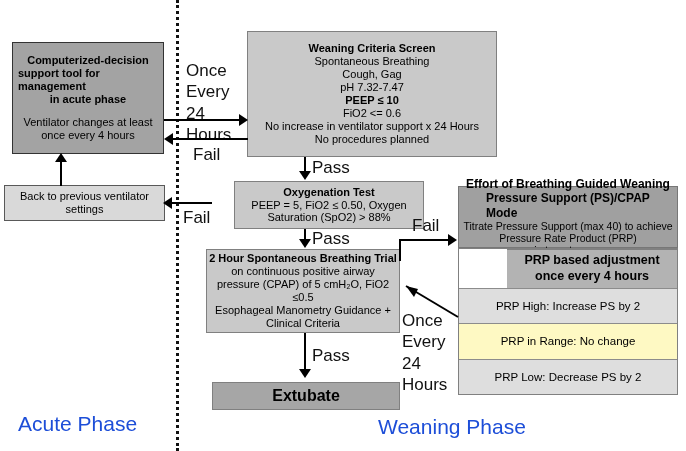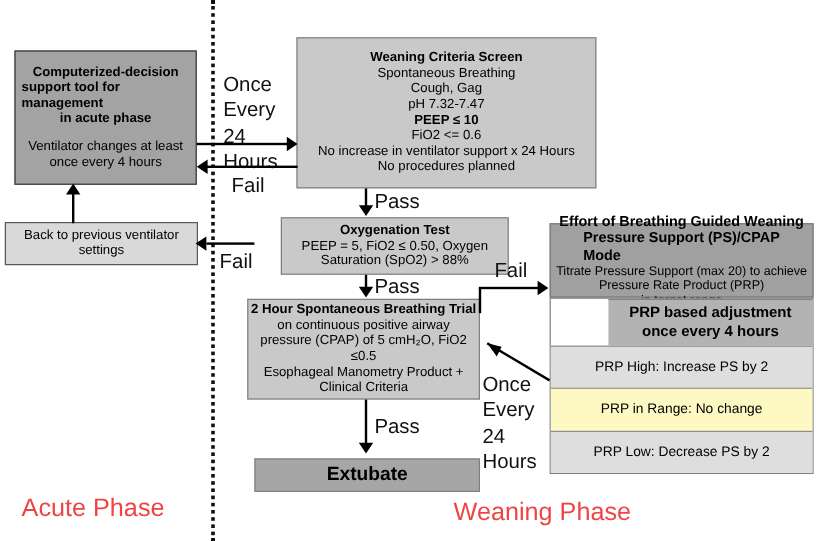--- a/index.html
+++ b/index.html
@@ -73,21 +73,21 @@
     top: 0px;
     width: 0px;
     height: 451px;
     border-left: 3px dotted #111;
   }
 
   
   .phase {
     position: absolute;
     font-size: 21px;
-    color: #ef4444;
+    color: #1d4ed8;
     white-space: nowrap;
   }
 
   
   .prp-row {
     box-sizing: border-box;
     width: 100%;
     display: flex;
     align-items: center;
     justify-content: center;
@@ -154,32 +154,32 @@
     <span class="ln hdr">Oxygenation Test</span>
     <span class="ln">PEEP = 5, FiO2 ≤ 0.50, Oxygen</span>
     <span class="ln">Saturation (SpO2) &gt; 88%</span>
   </div>
 
   <div class="box mid" id="box-sbt" style="left:206px; top:249px; width:194px; height:84px; font-size:11px;">
     <span class="ln hdr">2 Hour Spontaneous Breathing Trial</span>
     <span class="ln">on continuous positive airway</span>
     <span class="ln">pressure (CPAP) of 5 cmH₂O, FiO2</span>
     <span class="ln">≤0.5</span>
-    <span class="ln">Esophageal Manometry Product +</span>
+    <span class="ln">Esophageal Manometry Guidance +</span>
     <span class="ln">Clinical Criteria</span>
   </div>
 
   <div class="box dark" id="box-extubate" style="left:212px; top:382px; width:188px; height:28px; font-size:16px; font-weight:bold;">
     <span class="ln">Extubate</span>
   </div>
 
   <div class="box darker" id="box-effort" style="left:458px; top:186px; width:220px; height:62px; font-size:10.5px;">
     <span class="ln hdr" style="font-size:12px;">Effort of Breathing Guided Weaning</span>
     <span class="ln hdr" style="font-size:12px;padding-left:27px;">Pressure Support (PS)/CPAP Mode</span>
-    <span class="ln">Titrate Pressure Support (max 20) to achieve</span>
+    <span class="ln">Titrate Pressure Support (max 40) to achieve</span>
     <span class="ln">Pressure Rate Product (PRP)</span>
     <span class="ln">in target range</span>
   </div>
 
   <div id="prp-panel" style="left:458px; top:248px; width:220px; height:147px;">
     <div id="prp-sub" style="height:39px;">
       <span class="ln">PRP based adjustment</span>
       <span class="ln">once every 4 hours</span>
     </div>
     <div class="prp-row" style="flex:1; background:#dedede;">

